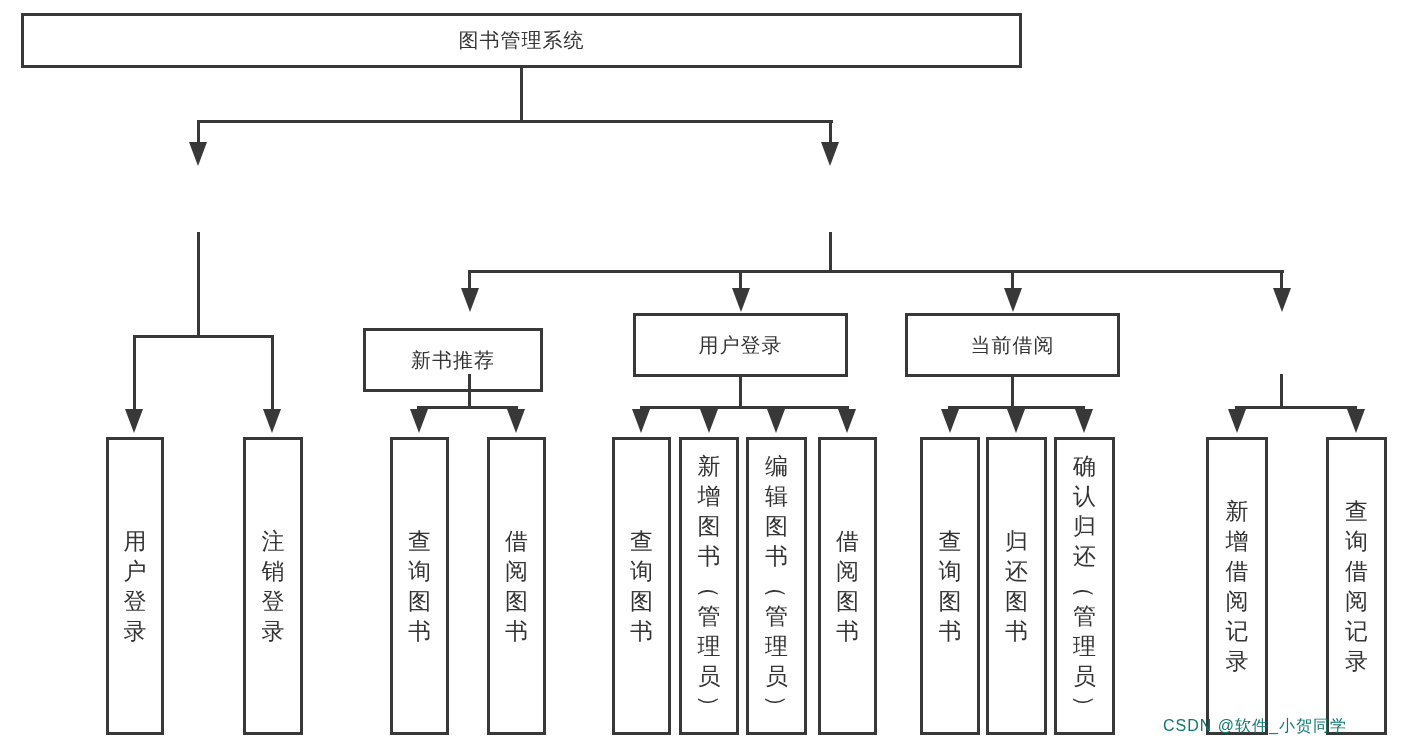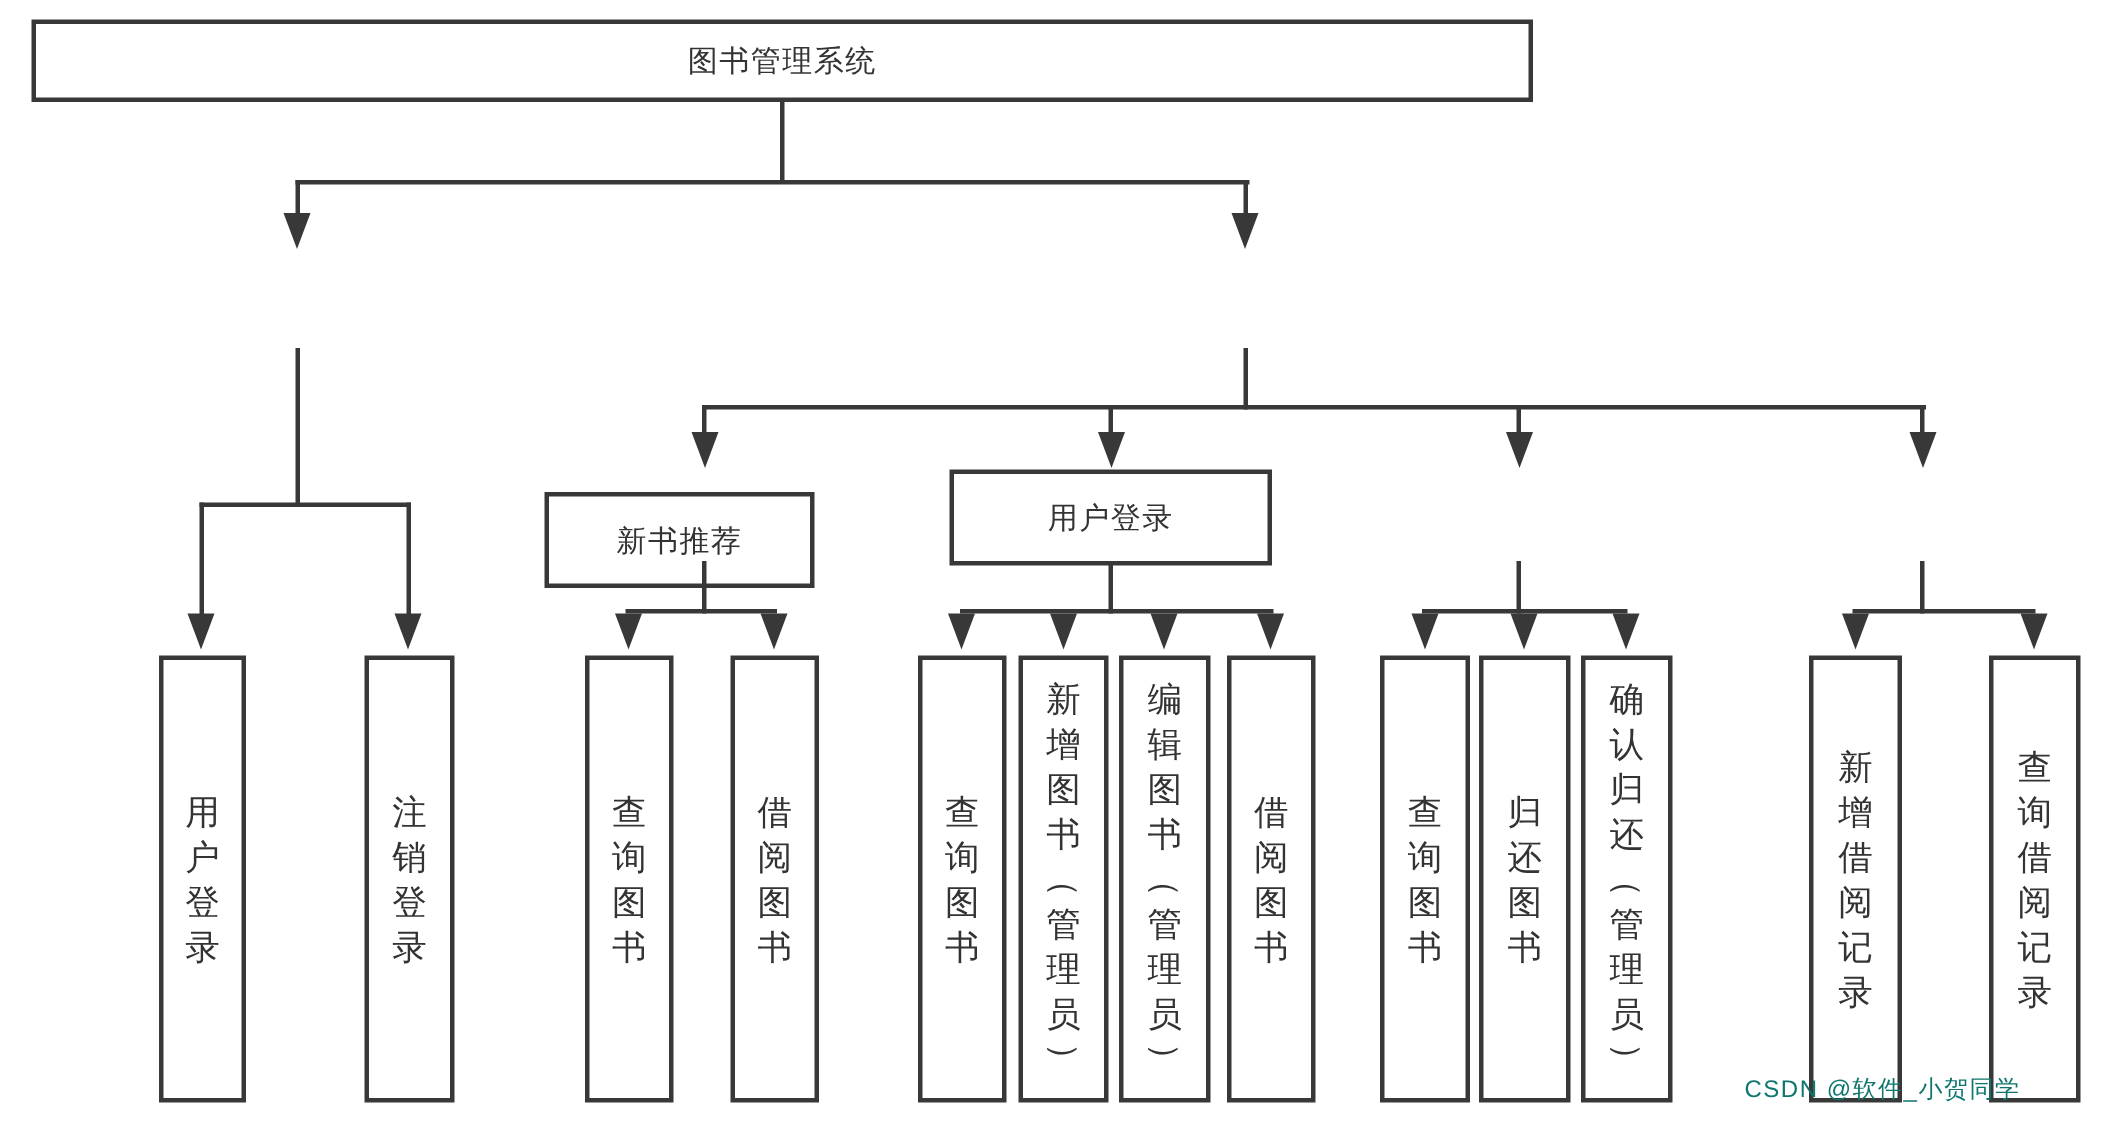--- a/index.html
+++ b/index.html
@@ -28,20 +28,21 @@
 </head>
 <body>
 
 <div class="canvas">
 
   <div class="b" style="left:21px;top:13px;width:1001px;height:55px">图书管理系统</div>
 
 
   <div class="b" style="left:363px;top:328px;width:180px;height:64px">新书推荐</div>
   <div class="b" style="left:633px;top:313px;width:215px;height:64px">用户登录</div>
+  <div class="b" style="left:905px;top:313px;width:215px;height:64px">当前借阅</div>
 
   <div class="vb" style="left:106px;top:437px;width:58px;height:298px">
       <span>用</span>
       <span>户</span>
       <span>登</span>
       <span>录</span>
     </div>
   <div class="vb" style="left:243px;top:437px;width:60px;height:298px">
       <span>注</span>
       <span>销</span>

